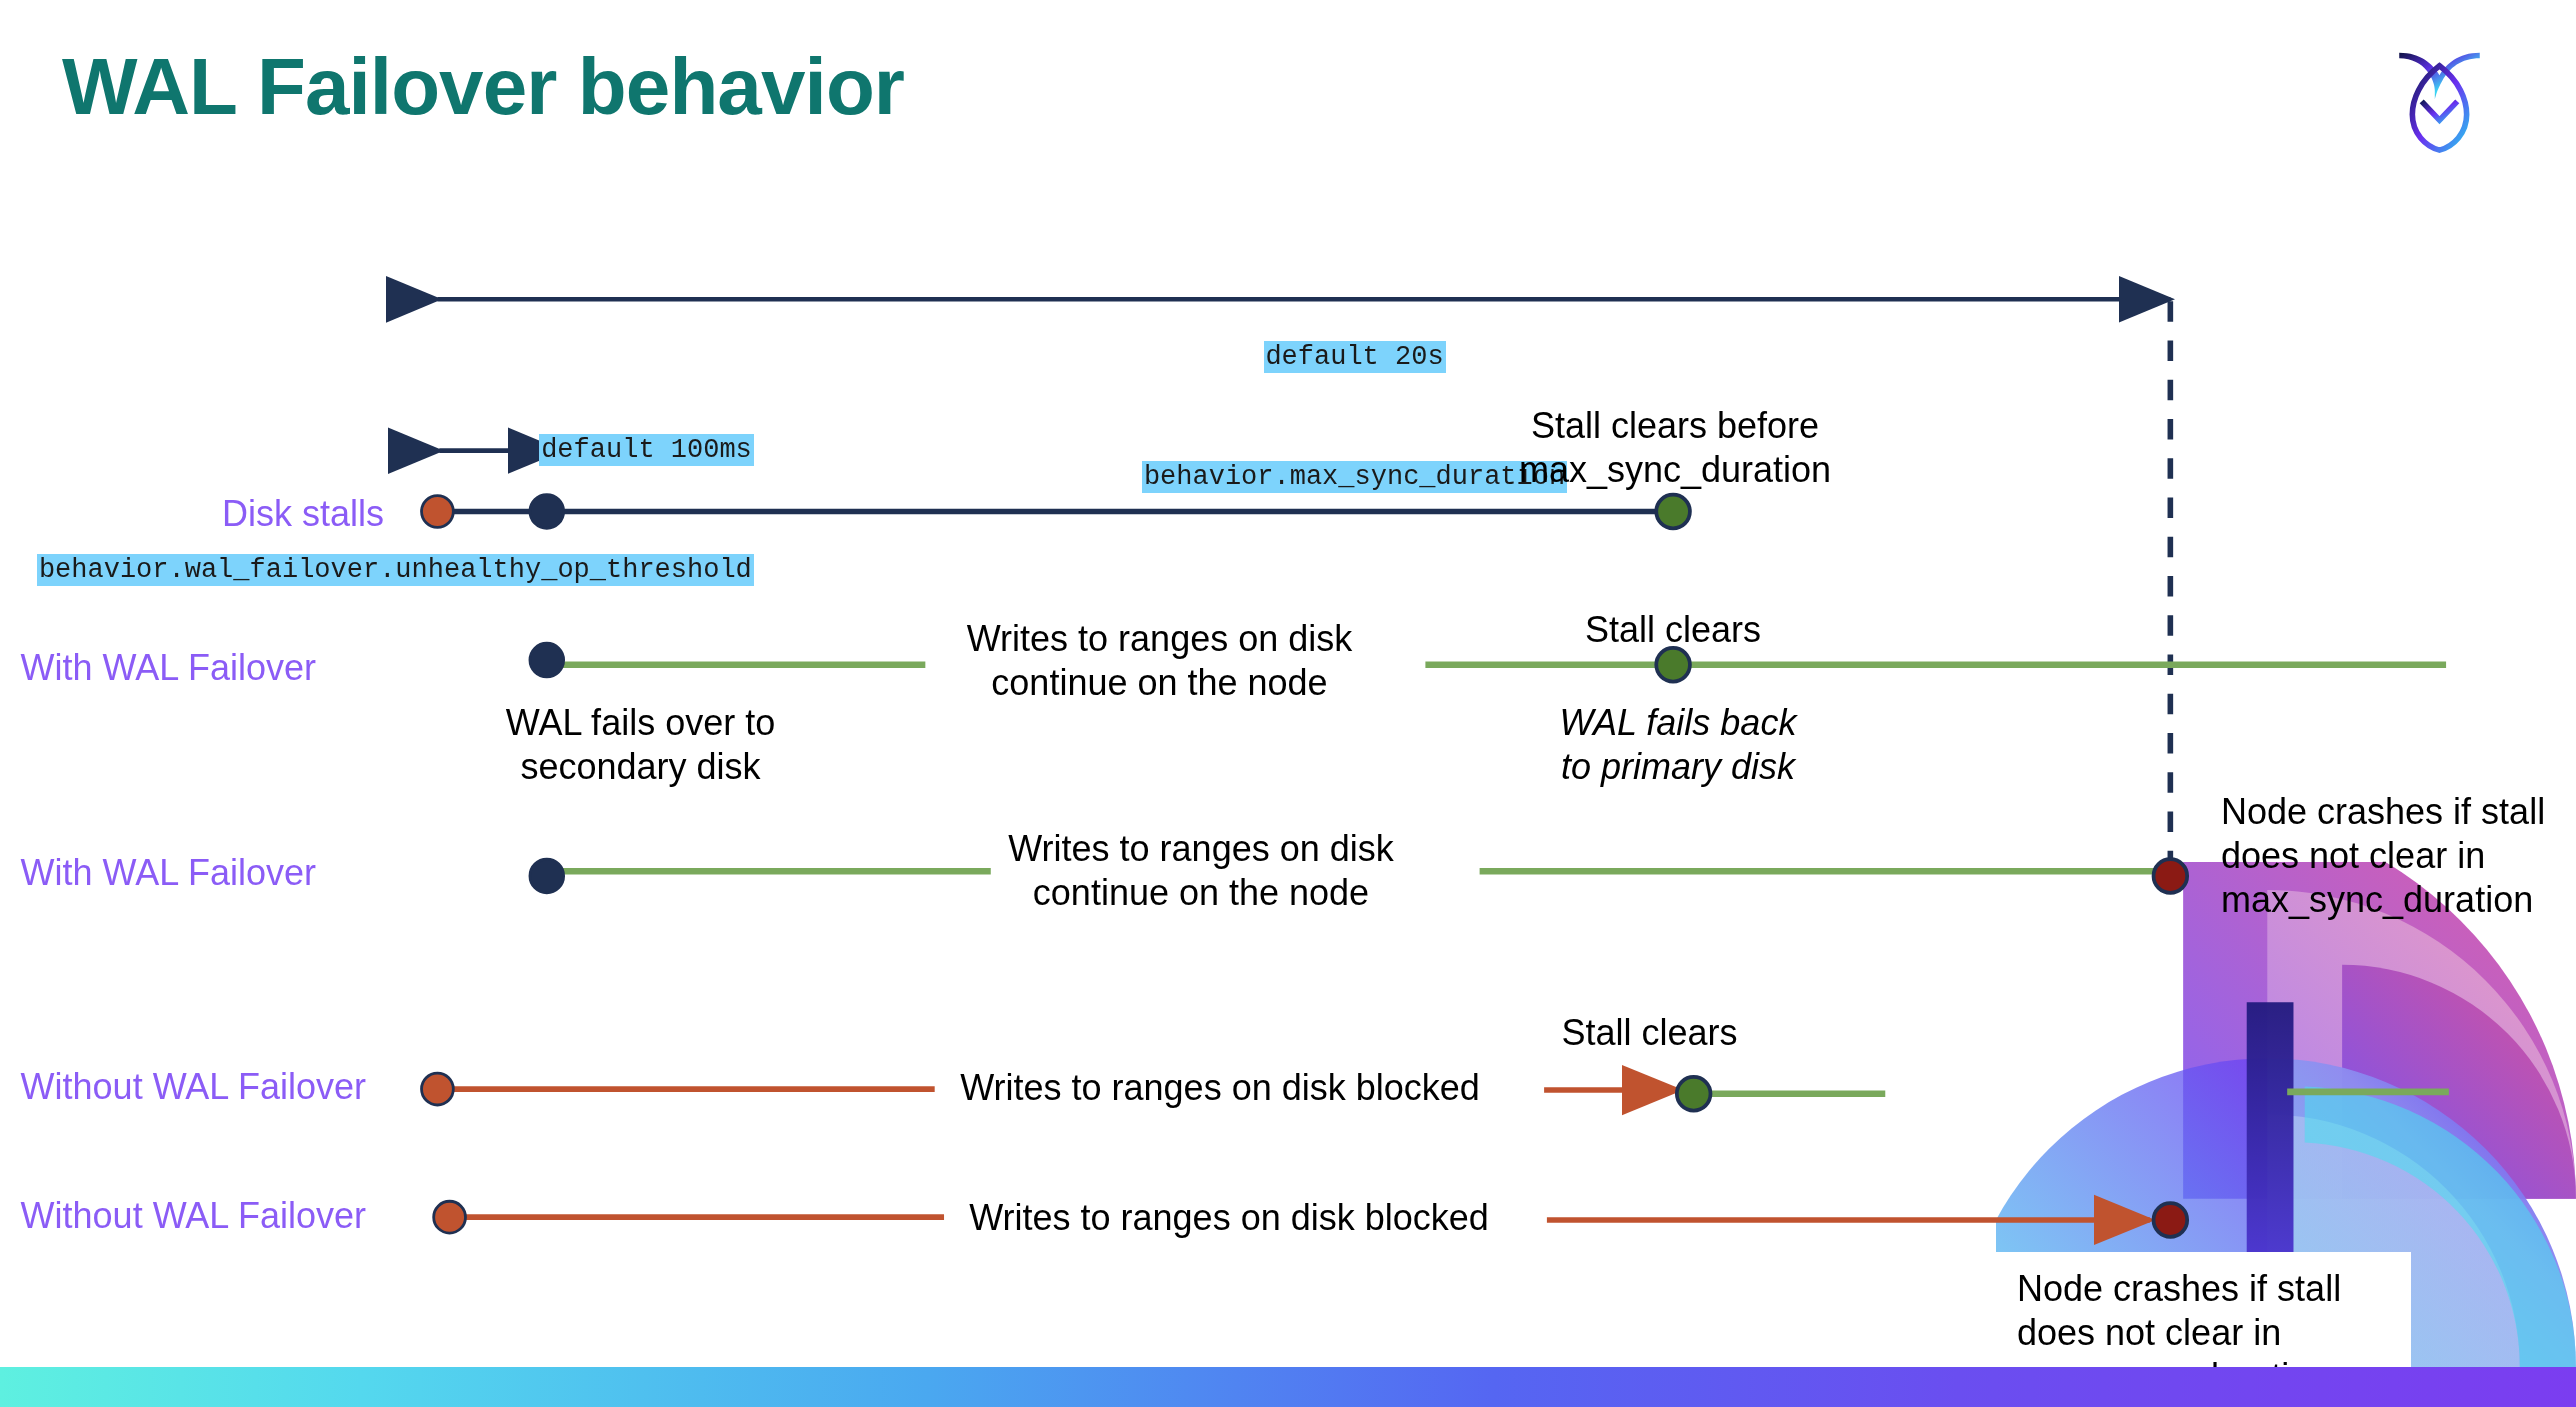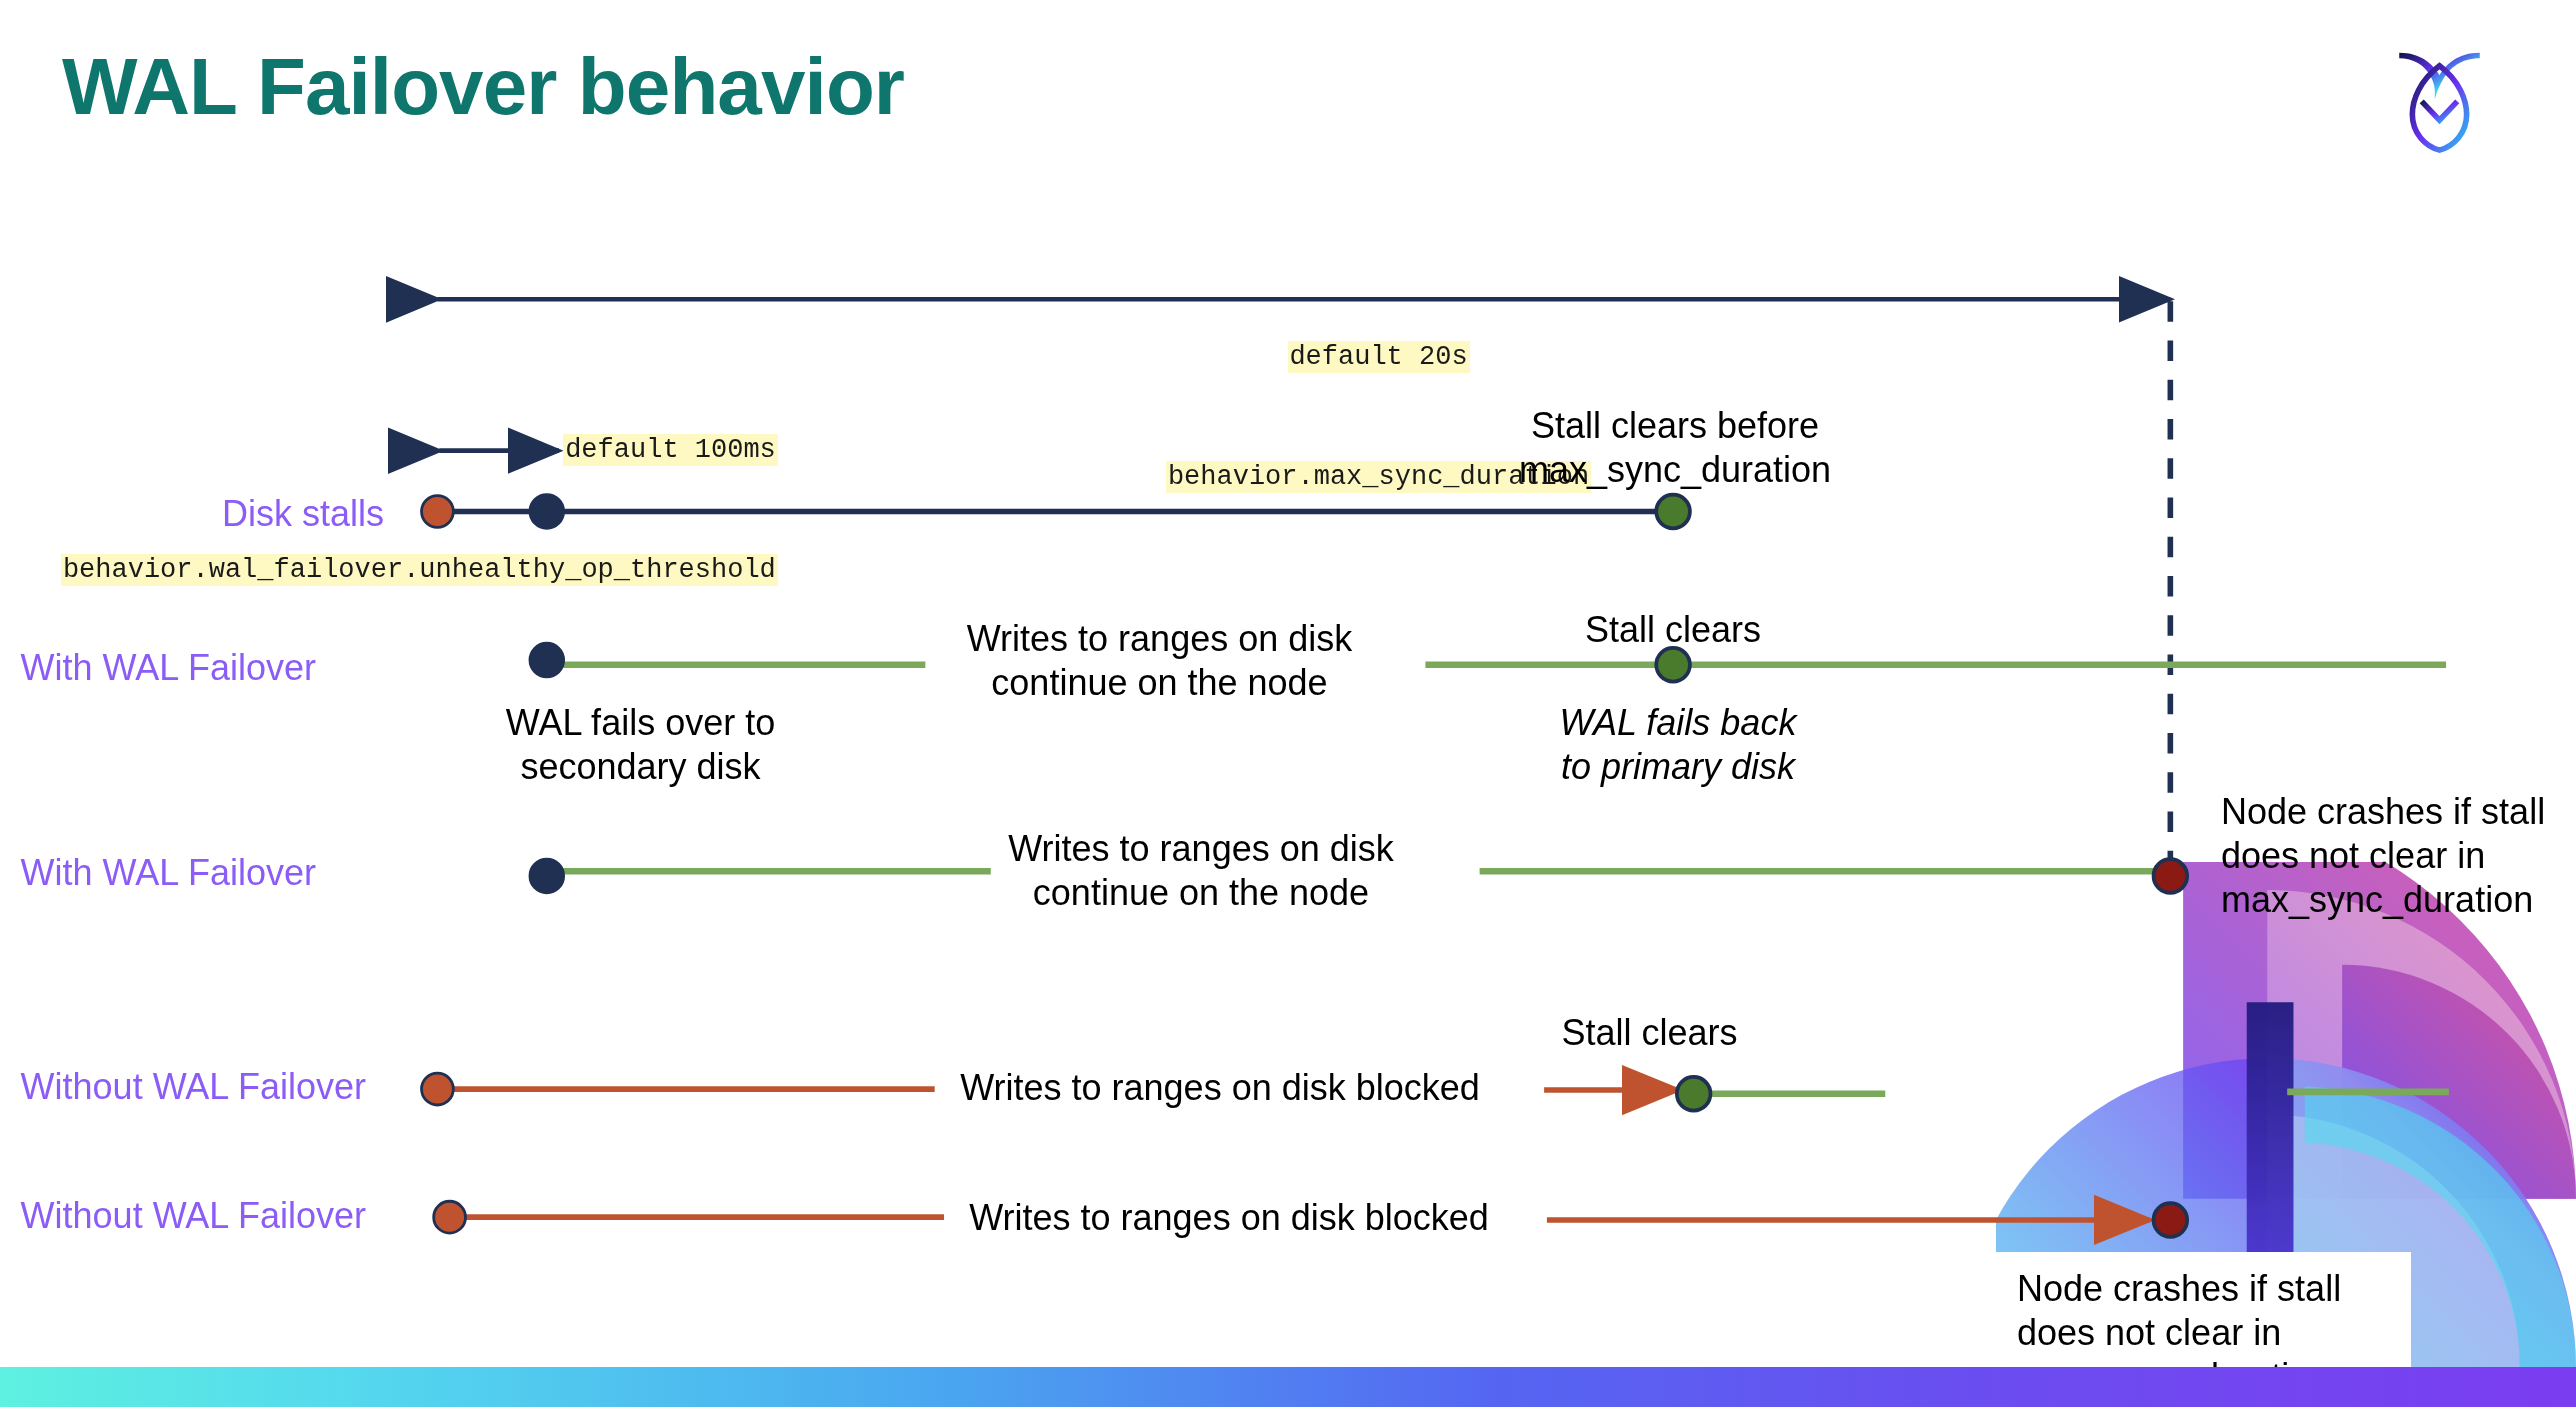--- a/index.html
+++ b/index.html
@@ -26,21 +26,21 @@
   
   .canvas{position:absolute;left:0;top:0;width:2576px;height:1408px;pointer-events:none;}
 
   
   .code{
     position:absolute;
     font-family:"Liberation Mono", monospace;
     font-size:27px;line-height:1.48;
     color:#1a1a1a;white-space:pre;text-align:right;
   }
-  .code span{background:#fef9c3;padding:0.9px 1.9px;margin-left:24px;}
+  .code span{background:#7dd3fc;padding:0.9px 1.9px;}
 
   
   .rowlabel{
     position:absolute;font-size:36px;color:#8b5cf6;white-space:nowrap;
     line-height:1.18;
   }
 
   
   .note{
     position:absolute;font-size:36px;color:#000;line-height:1.22;

